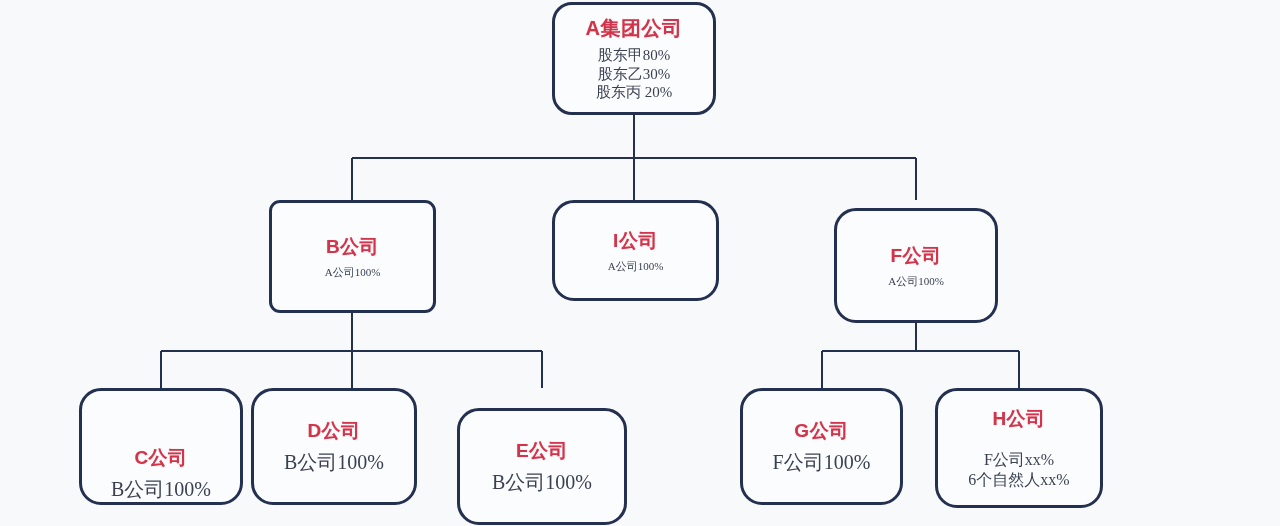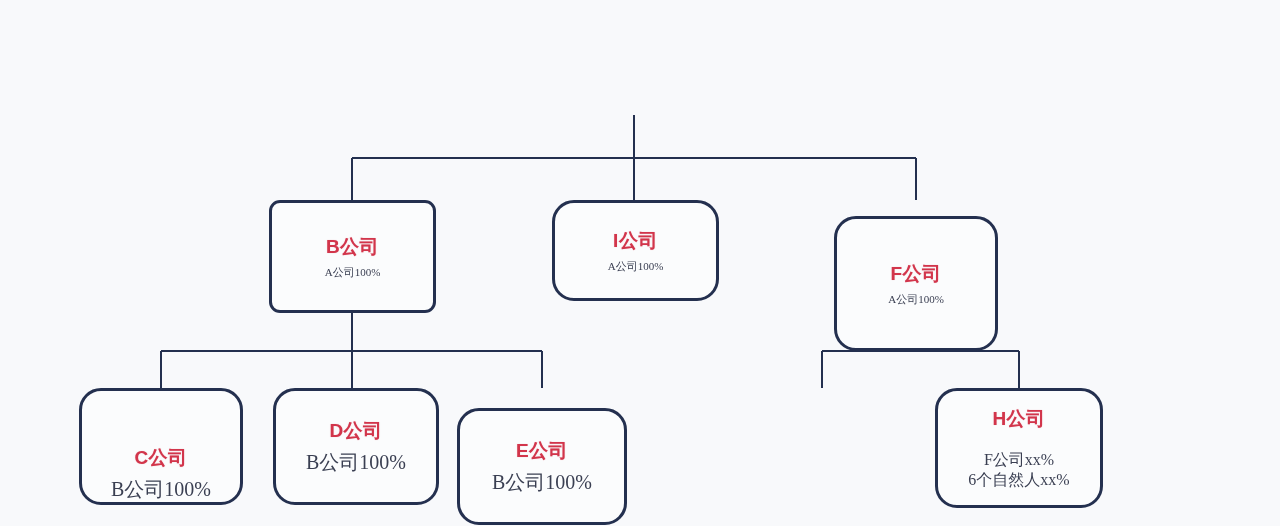--- a/index.html
+++ b/index.html
@@ -70,28 +70,28 @@
     width: 164px;
     height: 113px;
     border-radius: 20px;
   }
   #node-a .node-title { font-size: 20px; }
   #node-a .node-sub { font-size: 15px; margin-top: 4px; }
 
   
   #node-b { left: 269px; top: 200px; width: 167px; height: 113px; border-radius: 11px; }
   #node-i { left: 552px; top: 200px; width: 167px; height: 101px; }
-  #node-f { left: 834px; top: 216px; width: 164px; height: 135px; }
+  #node-f { left: 834px; top: 208px; width: 164px; height: 115px; }
 
   .lvl2 .node-title { font-size: 19px; }
   .lvl2 .node-sub { font-size: 11px; }
 
   
   #node-c { left: 79px; top: 388px; width: 164px; height: 117px; justify-content: flex-end; }
-  #node-d { left: 273px; top: 388px; width: 166px; height: 117px; text-align: right; }
+  #node-d { left: 251px; top: 388px; width: 166px; height: 117px; text-align: right; }
   #node-e { left: 457px; top: 408px; width: 170px; height: 117px; }
   #node-g { left: 740px; top: 388px; width: 163px; height: 117px; }
   #node-h { left: 935px; top: 388px; width: 168px; height: 120px; gap: 12px; }
 
   .lvl3 .node-title { font-size: 19px; }
   .lvl3 .node-sub { font-size: 20px; }
 
   #node-h .node-sub { font-size: 16px; }
 
   
@@ -147,20 +147,28 @@
       <path d="M 352 351 L 352 388"></path>
       <path d="M 542 351 L 542 388"></path>
 
       <path d="M 916 313 L 916 351"></path>
       <path d="M 822 351 L 1019 351"></path>
       <path d="M 822 351 L 822 388"></path>
       <path d="M 1019 351 L 1019 388"></path>
     </g>
   </svg>
 
+  <div class="node lvl1" id="node-a">
+    <div class="node-title">A集团公司</div>
+    <div class="node-sub">
+      <span class="line">股东甲80%</span>
+      <span class="line">股东乙30%</span>
+      <span class="line">股东丙 20%</span>
+    </div>
+  </div>
 
   <div class="node lvl2" id="node-b">
     <div class="node-title">B公司</div>
     <div class="node-sub">
       <span class="line">A公司100%</span>
     </div>
   </div>
 
   <div class="node lvl2" id="node-i">
     <div class="node-title">I公司</div>
@@ -190,20 +198,26 @@
     </div>
   </div>
 
   <div class="node lvl3" id="node-e">
     <div class="node-title">E公司</div>
     <div class="node-sub">
       <span class="line">B公司100%</span>
     </div>
   </div>
 
+  <div class="node lvl3" id="node-g">
+    <div class="node-title">G公司</div>
+    <div class="node-sub">
+      <span class="line">F公司100%</span>
+    </div>
+  </div>
 
   <div class="node lvl3" id="node-h">
     <div class="node-title">H公司</div>
     <div class="node-sub">
       <span class="line">F公司xx%</span>
       <span class="line">6个自然人xx%</span>
     </div>
   </div>
 
 

